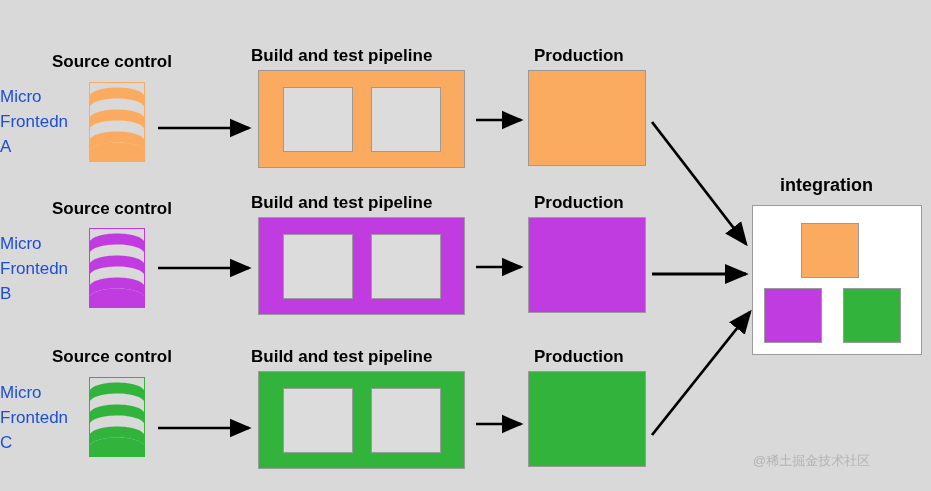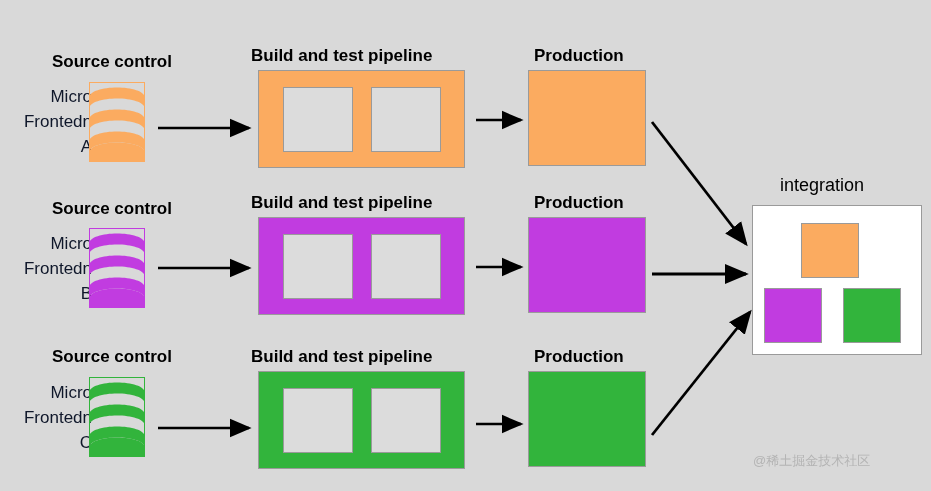--- a/index.html
+++ b/index.html
@@ -19,32 +19,32 @@
     width: 931px;
     height: 432px;
     background: #d9d9d9;
   }
   .abs { position: absolute; }
 
   
   .label {
     color: #000000;
     font-size: 17px;
-    font-weight: 400;
+    font-weight: 700;
     line-height: 1.2;
     white-space: nowrap;
     font-family: "Liberation Sans", sans-serif;
   }
   .label-bold {
     font-weight: 700;
   }
   .mf-label {
-    color: #0f172a;
+    color: #1d4ed8;
     font-size: 17px;
-    text-align: right;
+    text-align: left;
     line-height: 25px;
     white-space: nowrap;
     font-family: "Liberation Sans", sans-serif;
   }
 
   
   .cyl {
     position: absolute;
     width: 56px;
     height: 80px;

